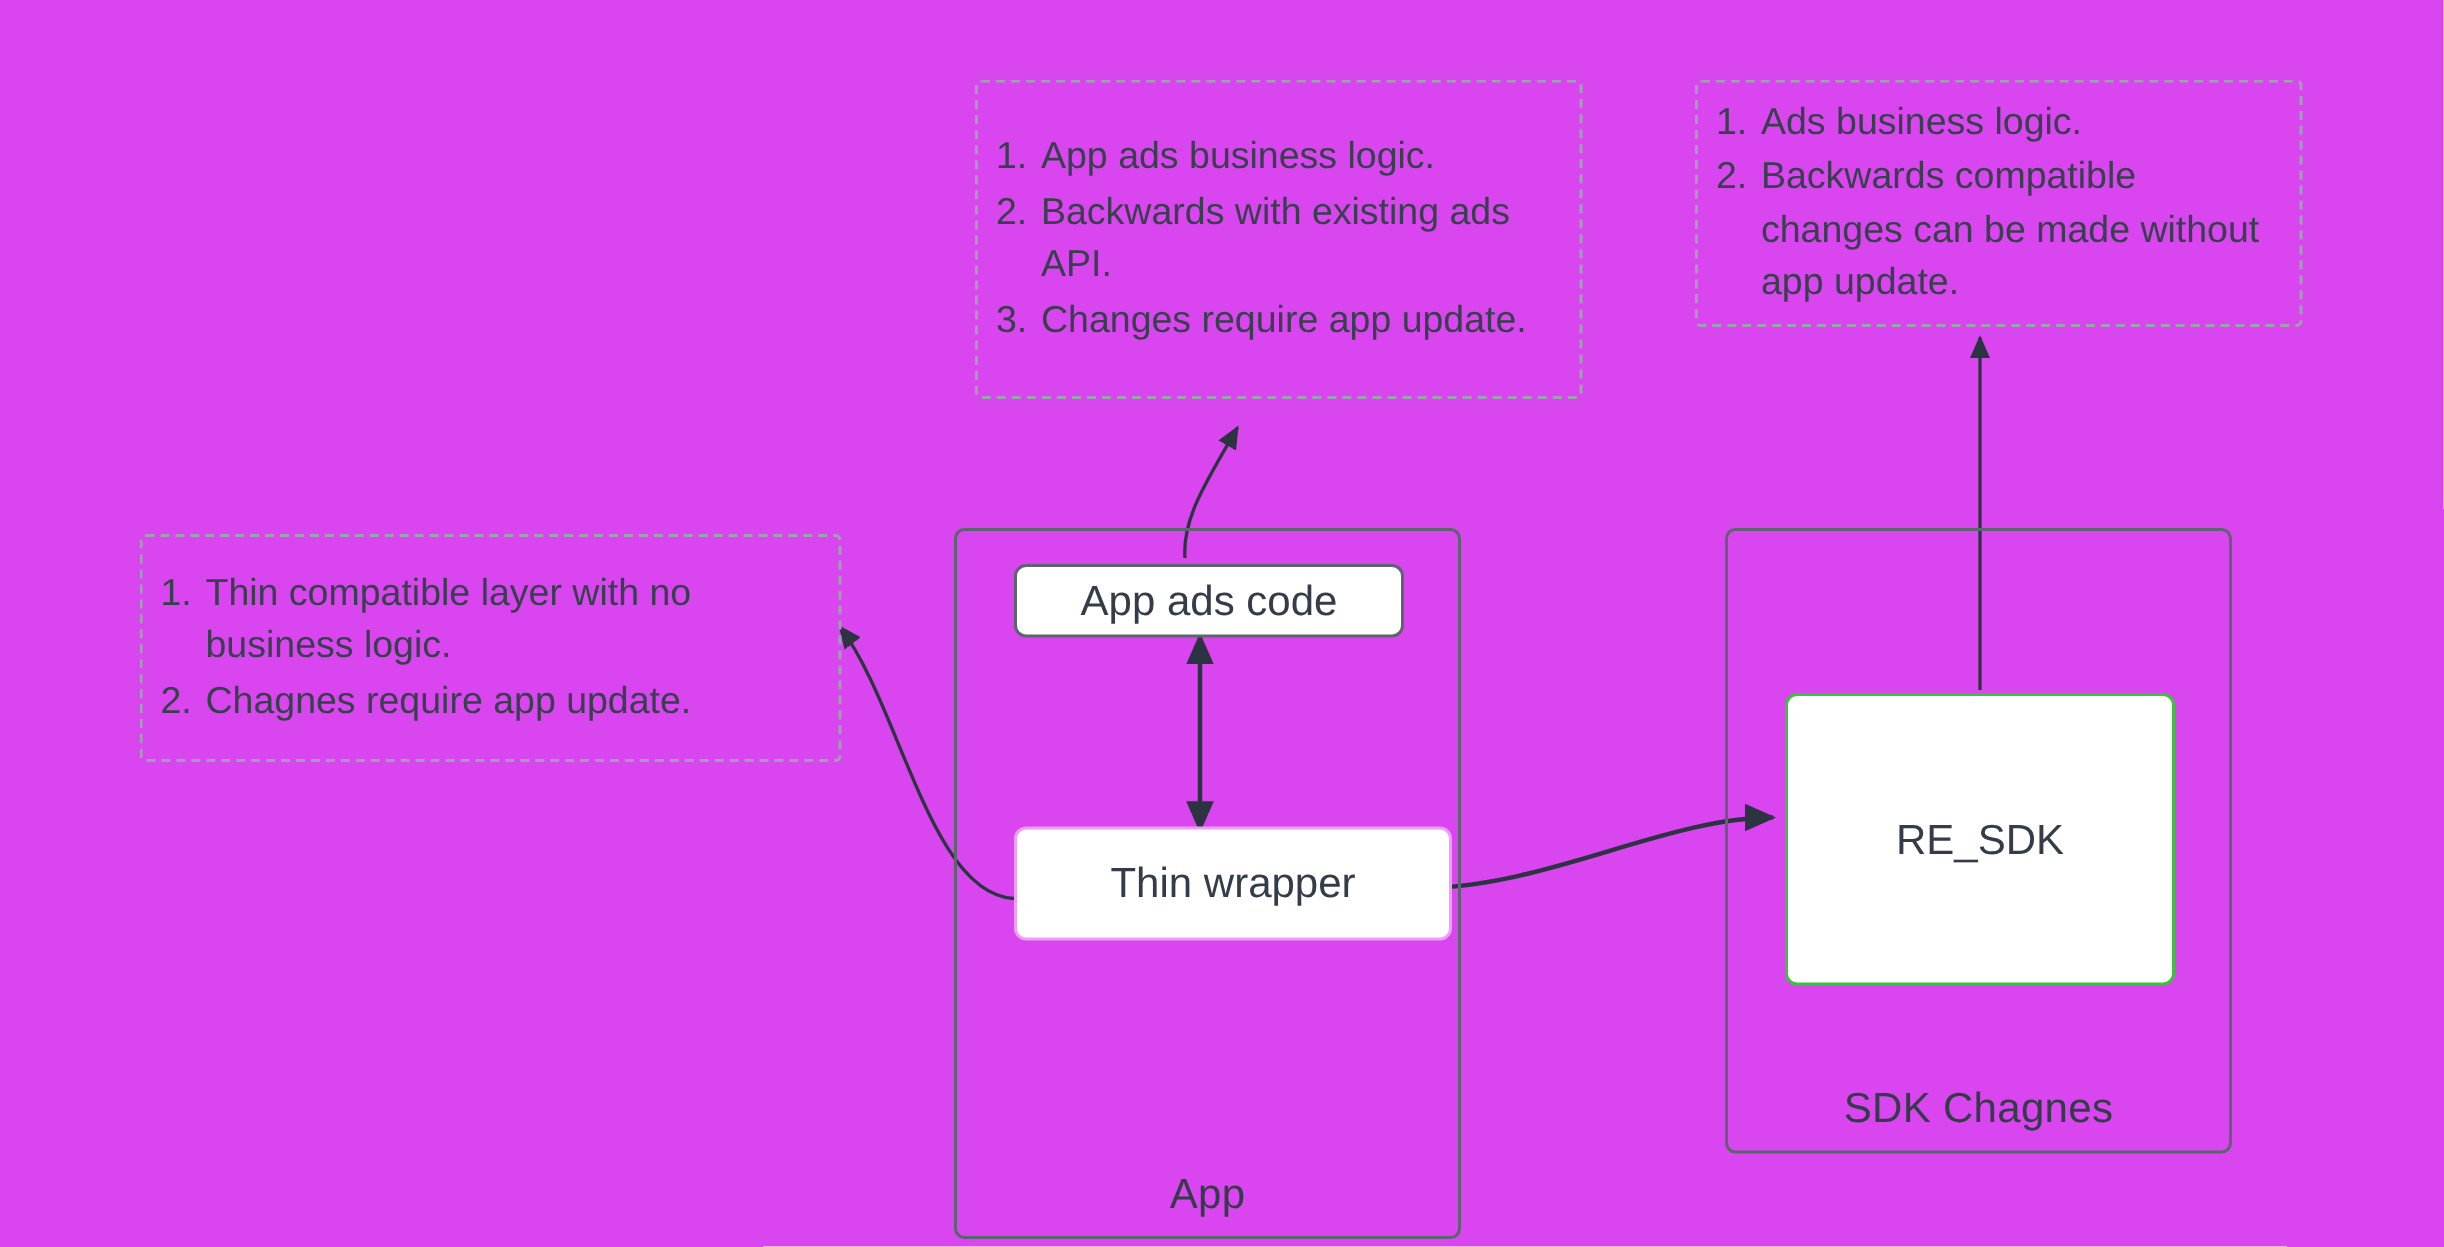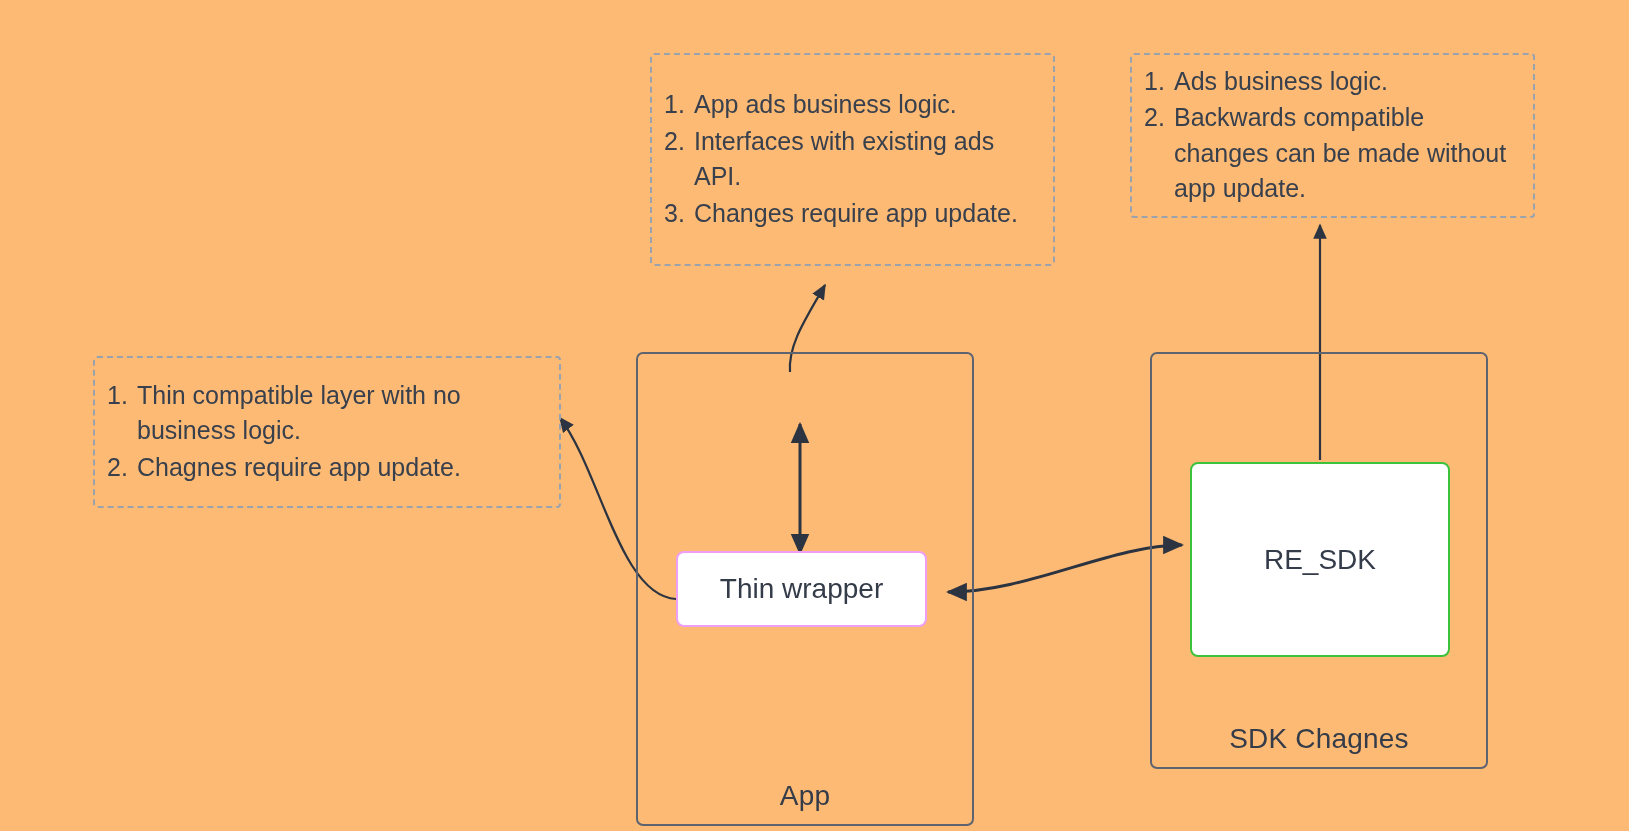--- a/index.html
+++ b/index.html
@@ -9,21 +9,21 @@
     background: #ffffff;
   }
   body {
     font-family: "Liberation Sans", sans-serif;
     color: #2b3440;
   }
   #canvas {
     position: relative;
     width: 1629px;
     height: 831px;
-    background: #fdba74;
+    background: #d946ef;
     overflow: hidden;
   }
   #edges {
     position: absolute;
     left: 0;
     top: 0;
     width: 1629px;
     height: 831px;
     pointer-events: none;
   }
@@ -118,21 +118,21 @@
     <path d="M 676 599 C 620 596 600 470 560 418" fill="none" stroke="#2b3440" stroke-width="2.2" marker-end="url(#arrow)"></path>
 
     <path d="M 800 424 L 800 553" fill="none" stroke="#2b3440" stroke-width="3" marker-start="url(#arrow)" marker-end="url(#arrow)"></path>
 
     <path d="M 948 592 C 1030 592 1110 545 1182 545" fill="none" stroke="#2b3440" stroke-width="3" marker-start="url(#arrow)" marker-end="url(#arrow)"></path>
   </svg>
 
   <div class="note" style="left:650px; top:53px; width:405px; height:213px;">
     <ol>
       <li>App ads business logic.</li>
-      <li>Interfaces with existing ads API.</li>
+      <li>Backwards with existing ads API.</li>
       <li>Changes require app update.</li>
     </ol>
   </div>
 
   <div class="note" style="left:1130px; top:53px; width:405px; height:165px;align-items:flex-end;">
     <ol>
       <li>Ads business logic.</li>
       <li>Backwards compatible changes can be made without app update.</li>
     </ol>
   </div>
@@ -141,22 +141,25 @@
     <ol>
       <li>Thin compatible layer with no business logic.</li>
       <li>Chagnes require app update.</li>
     </ol>
   </div>
 
   <div class="container" style="left:636px; top:352px; width:338px; height:474px;">
     <div class="container-label">App</div>
   </div>
 
+  <div class="node plain" style="left:676px; top:376px; width:260px; height:49px;">
+    <span>App ads code</span>
+  </div>
 
-  <div class="node violet" style="left:676px; top:551px; width:251px; height:76px;">
+  <div class="node violet" style="left:676px; top:551px; width:292px; height:76px;">
     <span>Thin wrapper</span>
   </div>
 
   <div class="container" style="left:1150px; top:352px; width:338px; height:417px;">
     <div class="container-label">SDK Chagnes</div>
   </div>
 
   <div class="node green" style="left:1190px; top:462px; width:260px; height:195px;">
     <span>RE_SDK</span>
   </div>

